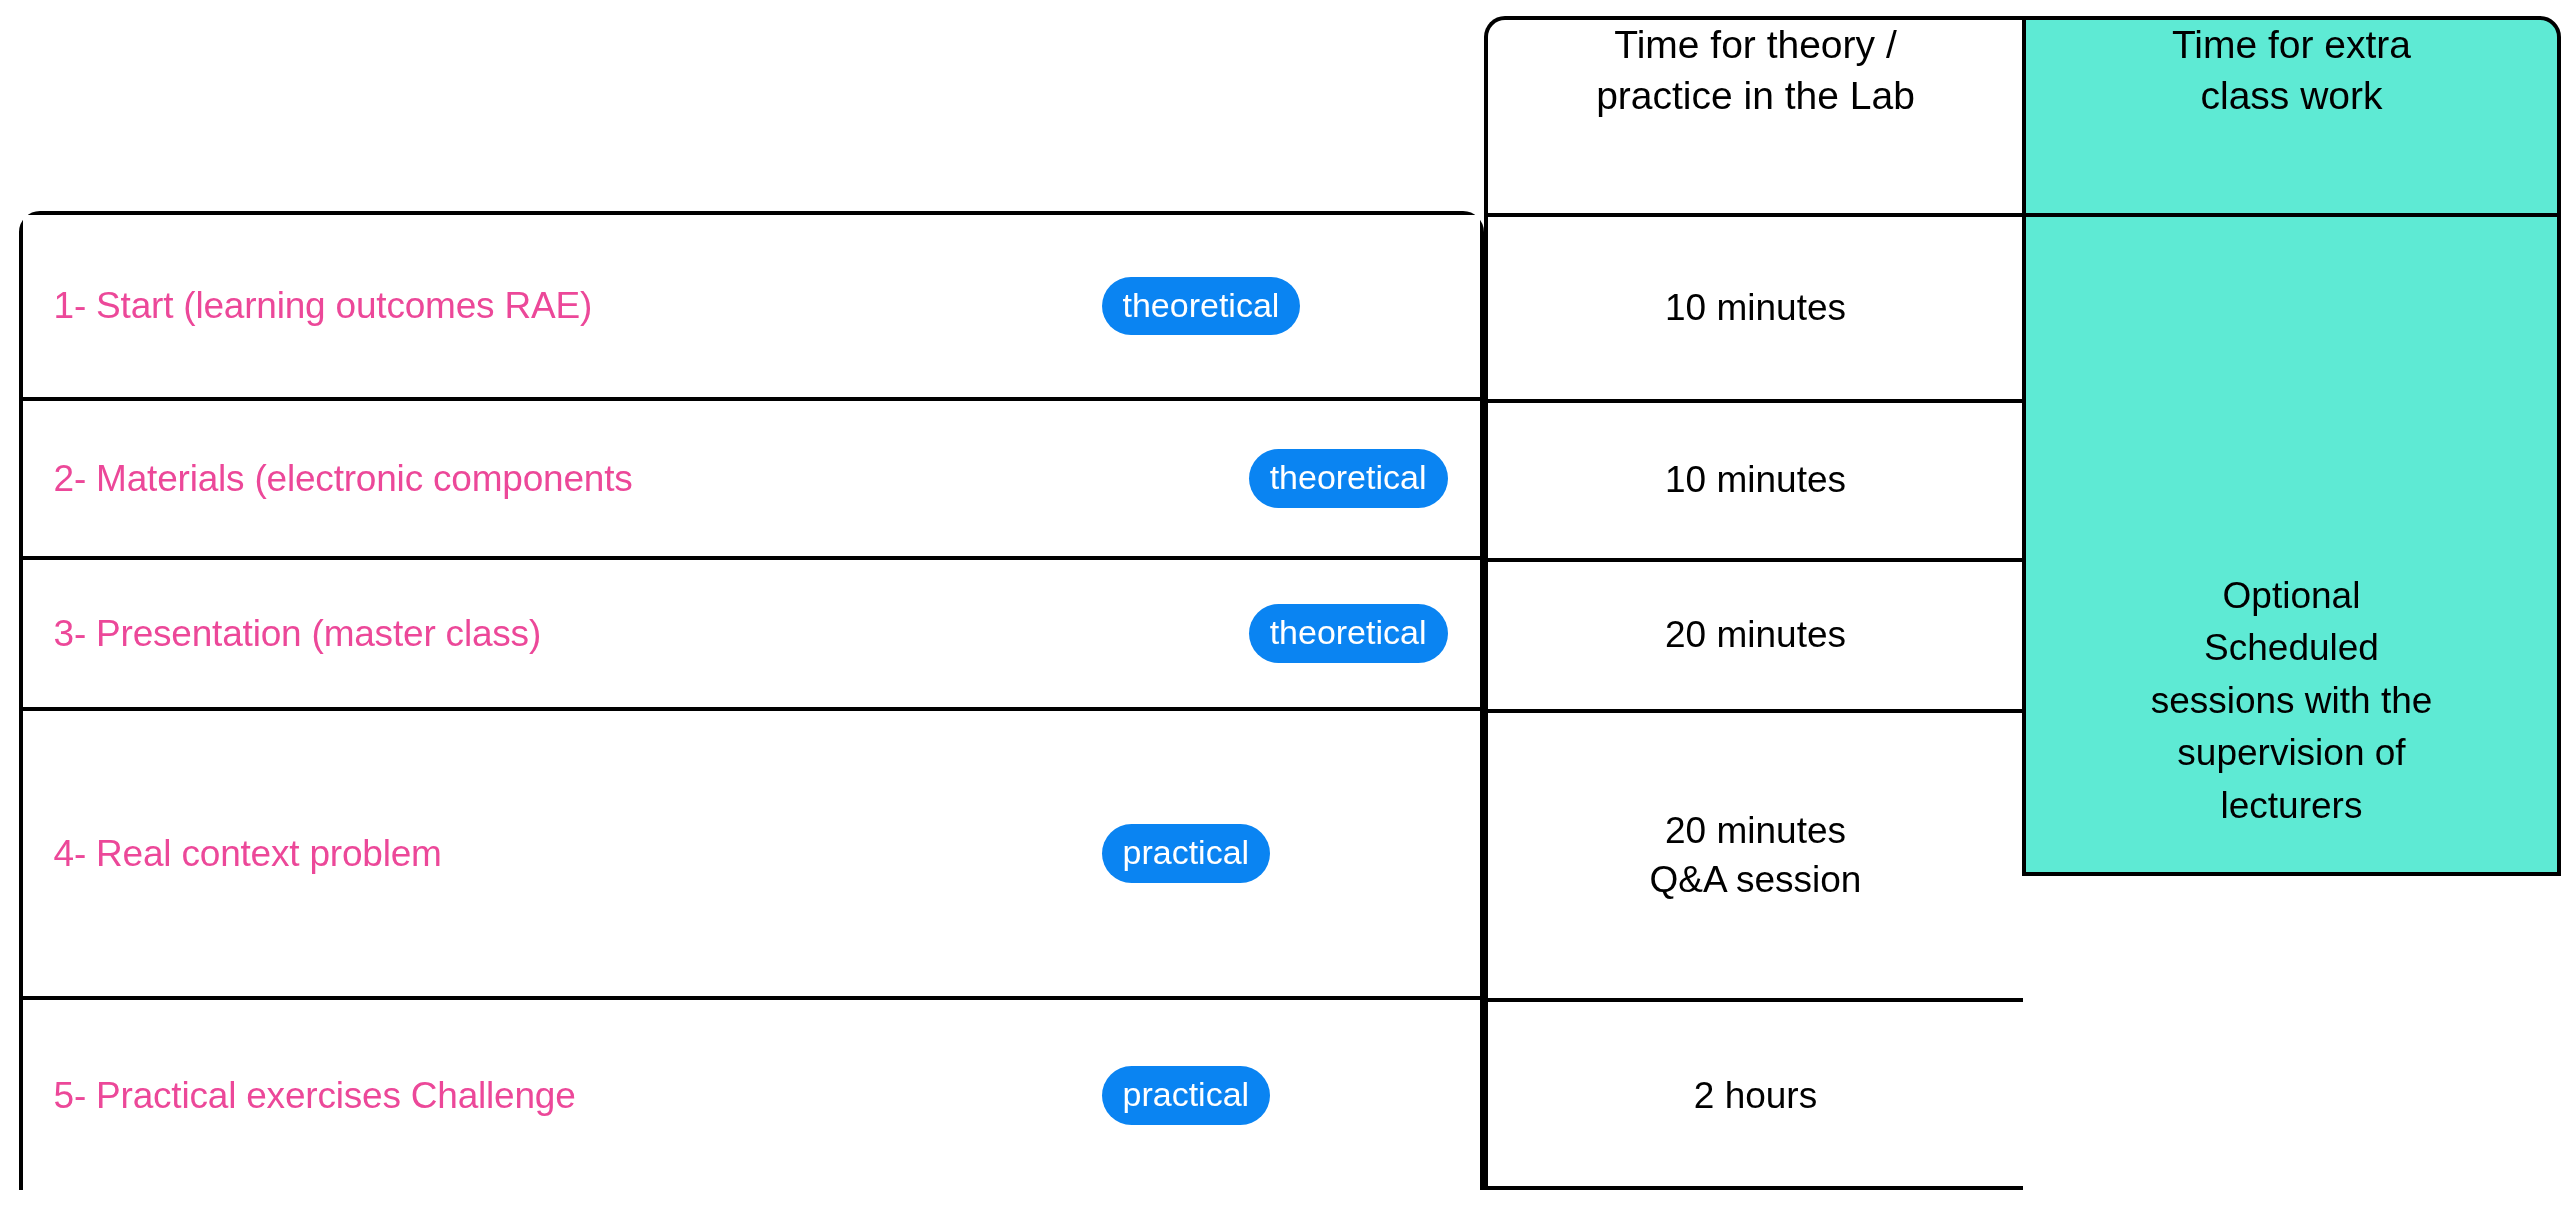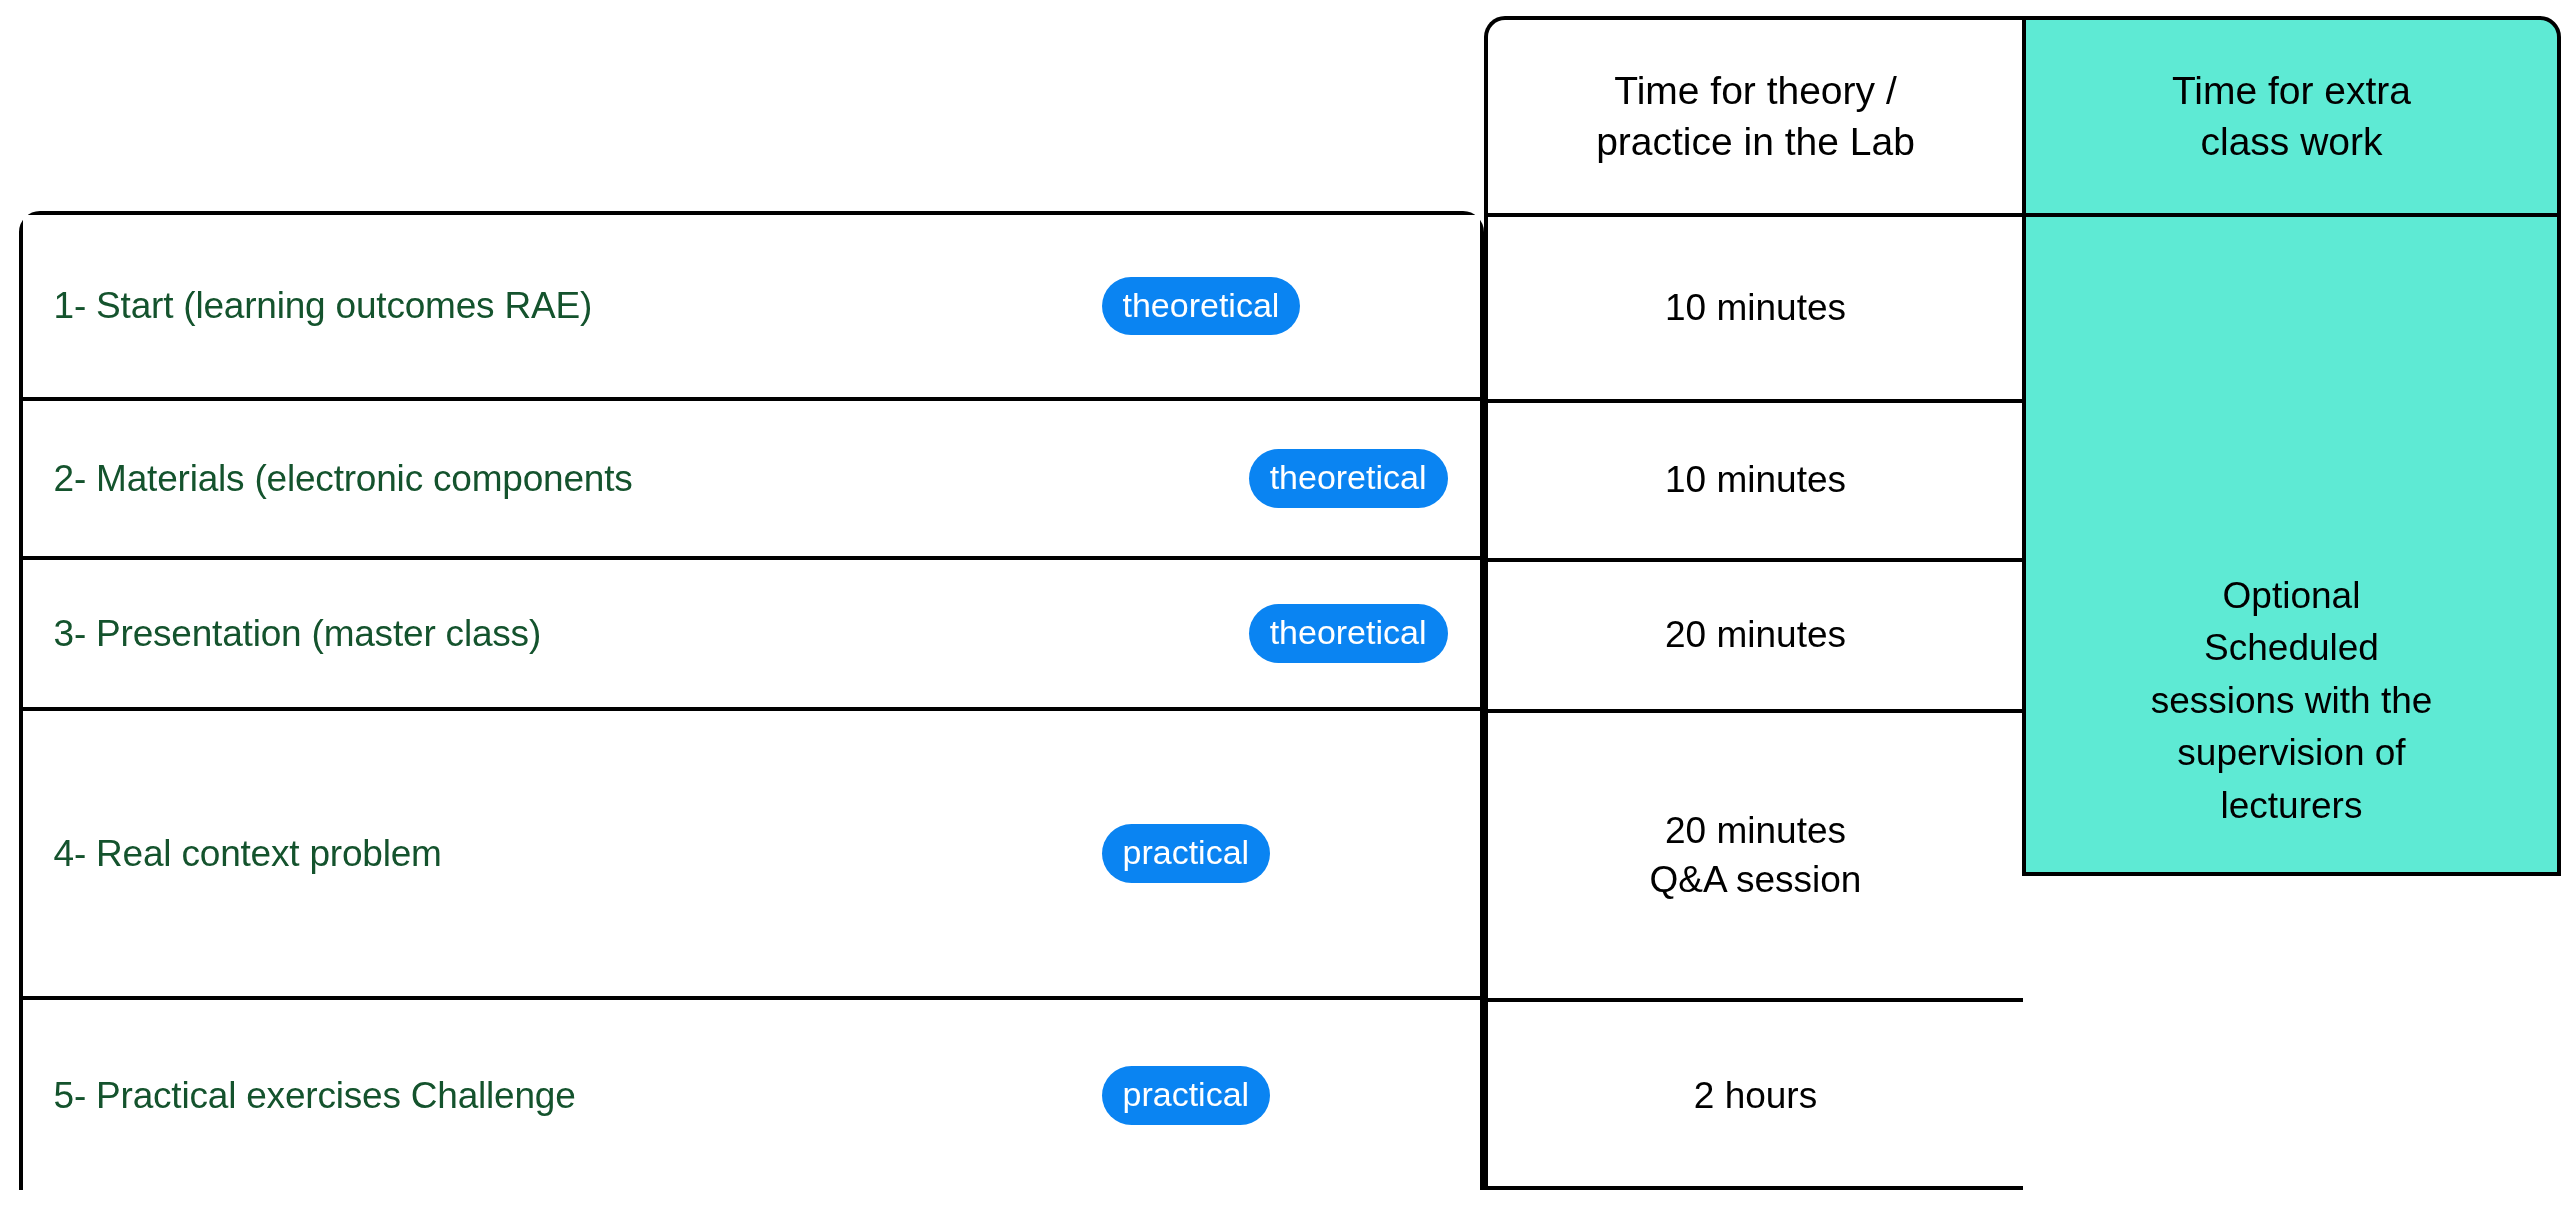--- a/index.html
+++ b/index.html
@@ -47,21 +47,21 @@
     background: #ffffff;
   }
   .activity-row.last {
     border-bottom: none;
   }
   .activity-label {
     flex: 1 1 auto;
     font-size: 37px;
     line-height: 1.28;
     letter-spacing: -0.2px;
-    color: #14532d;
+    color: #ec4899;
     padding-right: 13px;
   }
   .badge {
     flex: 0 0 auto;
     display: inline-block;
     background: #0a84f2;
     color: #ffffff;
     font-size: 34px;
     line-height: 1;
     padding: 11.3px 21px 13.7px 21px;
@@ -90,21 +90,21 @@
     border-top: 4px solid #000000;
     border-left: 4px solid #000000;
     border-bottom: 4px solid #000000;
     border-top-left-radius: 21px;
     background: #ffffff;
   }
   .col-header {
     box-sizing: border-box;
     height: 197px;
     display: flex;
-    align-items: center;
+    align-items: flex-start;
     justify-content: center;
     text-align: center;
     font-size: 39px;
     line-height: 1.3;
     border-bottom: 4px solid #000000;
     padding: 0 1px;
   }
   .lab-cell {
     box-sizing: border-box;
     display: flex;

